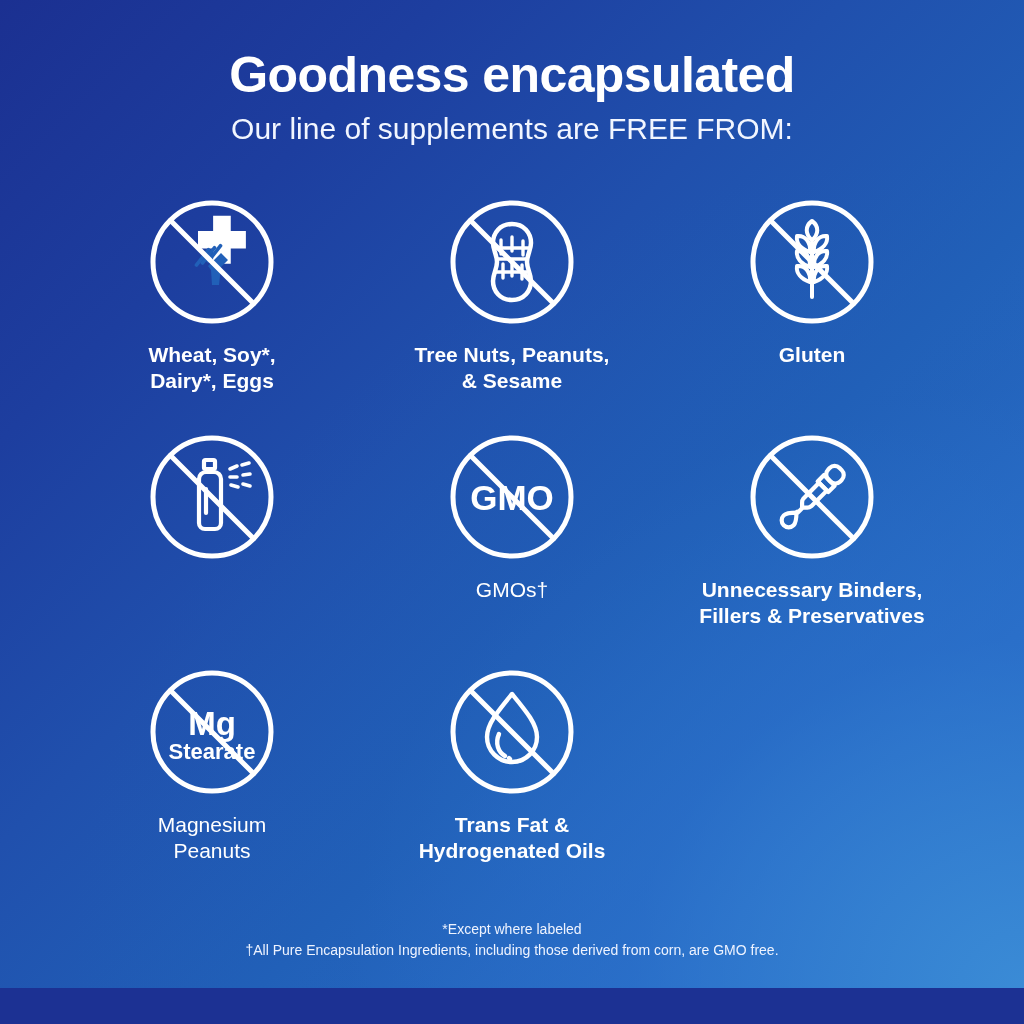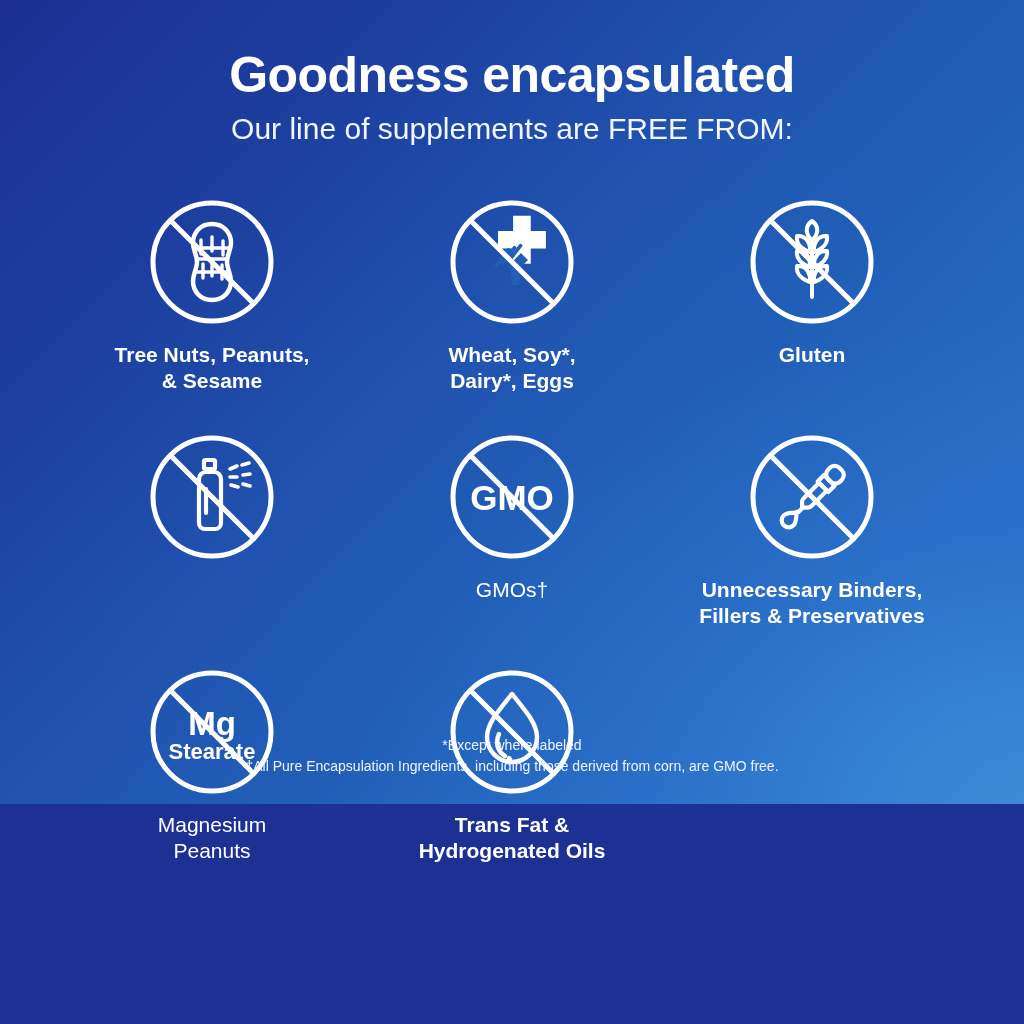--- a/index.html
+++ b/index.html
@@ -9,21 +9,21 @@
   body {
     width: 1024px;
     height: 1024px;
     overflow: hidden;
     font-family: "Liberation Sans", sans-serif;
     background: #1c3193;
   }
   #poster {
     position: relative;
     width: 1024px;
-    height: 804px;
+    height: 988px;
     background:
       radial-gradient(120% 110% at 100% 100%, rgba(59,140,214,0.95) 0%, rgba(42,111,201,0.55) 32%, rgba(33,96,184,0.18) 55%, rgba(28,49,147,0) 78%),
       linear-gradient(135deg, #1b3091 0%, #1d3e9f 22%, #2050ad 42%, #2160b8 62%, #2a6fc9 82%, #2f79d0 100%);
     color: #ffffff;
     box-sizing: border-box;
   }
 
   
   .header {
     position: absolute;
@@ -106,20 +106,36 @@
 <body>
 
 <div id="poster">
 
   <div class="header">
     <h1 class="title">Goodness encapsulated</h1>
     <p class="subtitle">Our line of supplements are FREE FROM:</p>
   </div>
 
   <div class="grid">
+
+    <div class="cell">
+      <svg class="badge" viewBox="0 0 132 132">
+        <circle cx="66" cy="66" r="59" fill="none" stroke="#ffffff" stroke-width="5"></circle>
+        <path d="M52 44 h12 v-12 h14 v12 h12 v14 h-12 v12 h-14 v-12 h-12 z" transform="translate(-14,13) scale(1.26) translate(14,-13)" fill="#ffffff" stroke="none" style="transform-origin:66px 66px;"></path>
+        <g fill="#2160b8">
+          <rect x="55" y="50" width="3.6" height="23" rx="1.6" transform="rotate(38 56.8 61)"></rect>
+          <rect x="61" y="48" width="3.6" height="23" rx="1.6" transform="rotate(38 62.8 59)"></rect>
+          <rect x="67" y="46" width="3.6" height="23" rx="1.6" transform="rotate(38 68.8 57)"></rect>
+          <path d="M62 70 l13 -13 l7 7 l-7 7 l-2 18 h-7 l-1 -15 z" transform="rotate(0 66 66)"></path>
+        </g>
+        <line x1="24.5" y1="24.5" x2="107.5" y2="107.5" stroke="#ffffff" stroke-width="5" stroke-linecap="round"></line>
+      </svg>
+      <div class="cell-label">Wheat, Soy*,
+Dairy*, Eggs</div>
+    </div>
 
     <div class="cell">
       <svg class="badge" viewBox="0 0 132 132">
         <circle cx="66" cy="66" r="59" fill="none" stroke="#ffffff" stroke-width="5"></circle>
         <g>
           <path d="M66 28
                    c 12 0 19 9 19 19
                    c 0 7 -4 12 -4 19
                    c 0 7 4 12 4 19
                    c 0 10 -7 19 -19 19
@@ -141,36 +157,20 @@
         </g>
         <line x1="24.5" y1="24.5" x2="107.5" y2="107.5" stroke="#ffffff" stroke-width="5" stroke-linecap="round"></line>
       </svg>
       <div class="cell-label">Tree Nuts, Peanuts,
 &amp; Sesame</div>
     </div>
 
     <div class="cell">
       <svg class="badge" viewBox="0 0 132 132">
         <circle cx="66" cy="66" r="59" fill="none" stroke="#ffffff" stroke-width="5"></circle>
-        <path d="M52 44 h12 v-12 h14 v12 h12 v14 h-12 v12 h-14 v-12 h-12 z" transform="translate(-14,13) scale(1.26) translate(14,-13)" fill="#ffffff" stroke="none" style="transform-origin:66px 66px;"></path>
-        <g fill="#2160b8">
-          <rect x="55" y="50" width="3.6" height="23" rx="1.6" transform="rotate(38 56.8 61)"></rect>
-          <rect x="61" y="48" width="3.6" height="23" rx="1.6" transform="rotate(38 62.8 59)"></rect>
-          <rect x="67" y="46" width="3.6" height="23" rx="1.6" transform="rotate(38 68.8 57)"></rect>
-          <path d="M62 70 l13 -13 l7 7 l-7 7 l-2 18 h-7 l-1 -15 z" transform="rotate(0 66 66)"></path>
-        </g>
-        <line x1="24.5" y1="24.5" x2="107.5" y2="107.5" stroke="#ffffff" stroke-width="5" stroke-linecap="round"></line>
-      </svg>
-      <div class="cell-label">Wheat, Soy*,
-Dairy*, Eggs</div>
-    </div>
-
-    <div class="cell">
-      <svg class="badge" viewBox="0 0 132 132">
-        <circle cx="66" cy="66" r="59" fill="none" stroke="#ffffff" stroke-width="5"></circle>
         <g fill="none" stroke="#ffffff" stroke-width="4" stroke-linecap="round" stroke-linejoin="round">
           <line x1="66" y1="46" x2="66" y2="101"></line>
           <path d="M66 44 c -7 -6 -7 -14 0 -19 c 7 5 7 13 0 19 z"></path>
           <path d="M64 56 c -9 -3 -14 -9 -13 -16 c 8 -1 14 6 13 16 z"></path>
           <path d="M68 56 c 9 -3 14 -9 13 -16 c -8 -1 -14 6 -13 16 z"></path>
           <path d="M64 71 c -9 -3 -14 -9 -13 -16 c 8 -1 14 6 13 16 z"></path>
           <path d="M68 71 c 9 -3 14 -9 13 -16 c -8 -1 -14 6 -13 16 z"></path>
           <path d="M64 86 c -9 -3 -14 -9 -13 -16 c 8 -1 14 6 13 16 z"></path>
           <path d="M68 86 c 9 -3 14 -9 13 -16 c -8 -1 -14 6 -13 16 z"></path>
         </g>

